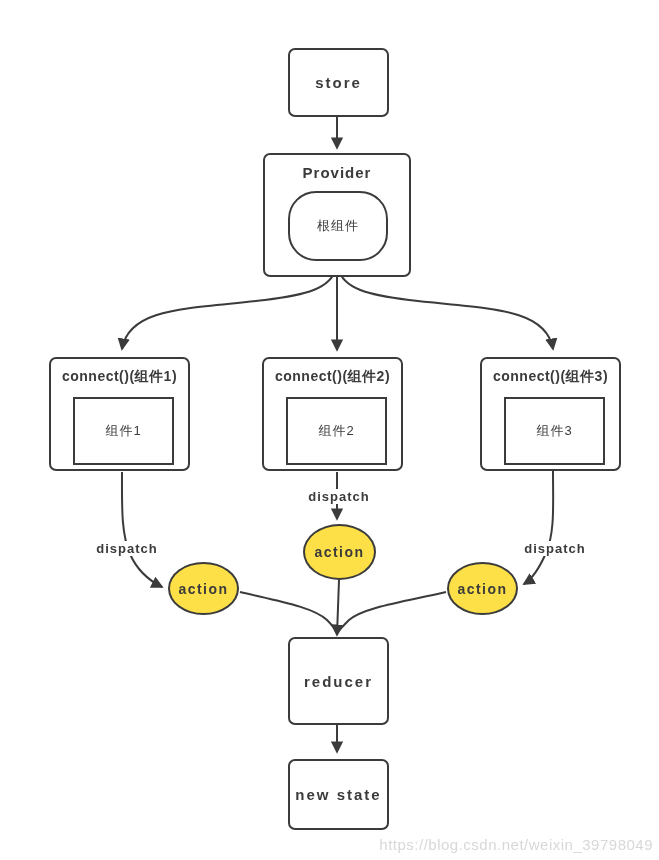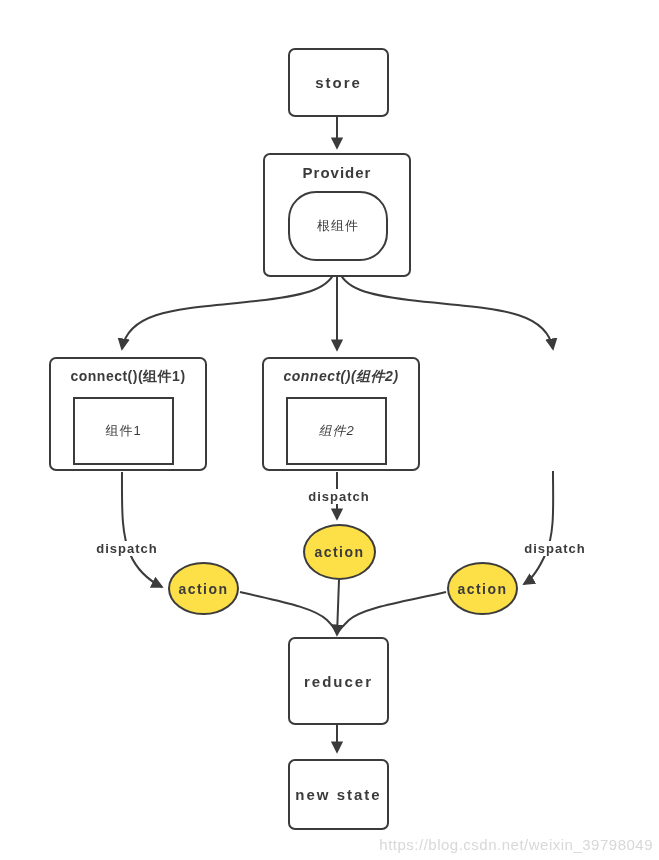--- a/index.html
+++ b/index.html
@@ -68,24 +68,24 @@
     justify-content: center;
     font-size: 13px;
     letter-spacing: 1px;
   }
   
   #node-store   { left: 288px; top: 48px;  width: 101px; height: 69px; }
   
   #node-provider { left: 263px; top: 153px; width: 148px; height: 124px; }
   #node-provider .inner-box { left: 23px; top: 36px; width: 100px; height: 70px; border-radius: 28px; }
   
-  .connect-box { width: 158px; height: 114px; }
+  .connect-box { width: 141px; height: 114px; }
   .connect-box .inner-box { left: 22px; top: 38px; width: 101px; height: 68px; }
   #node-connect1 { left: 49px;  top: 357px; }
-  #node-connect2 { left: 262px; top: 357px; font-style: italic; }
+  #node-connect2 { left: 262px; top: 357px; }
   #node-connect3 { left: 480px; top: 357px; }
   
   .ellipse {
     position: absolute;
     border: 2px solid var(--line, #3b3b3b);
     border-radius: 50%;
     background: #fde047;
     display: flex;
     align-items: center;
     justify-content: center;
@@ -174,20 +174,26 @@
     </div>
   </div>
 
   <div class="node connect-box" id="node-connect2">
     <div class="node-title connect-title">connect()(组件2)</div>
     <div class="inner-box">
       <span>组件2</span>
     </div>
   </div>
 
+  <div class="node connect-box" id="node-connect3">
+    <div class="node-title connect-title">connect()(组件3)</div>
+    <div class="inner-box">
+      <span>组件3</span>
+    </div>
+  </div>
 
   <div class="edge-label" id="label-dispatch1">dispatch</div>
   <div class="edge-label" id="label-dispatch2">dispatch</div>
   <div class="edge-label" id="label-dispatch3">dispatch</div>
 
   <div class="ellipse" id="node-action1">
     <span>action</span>
   </div>
   <div class="ellipse" id="node-action2">
     <span>action</span>

